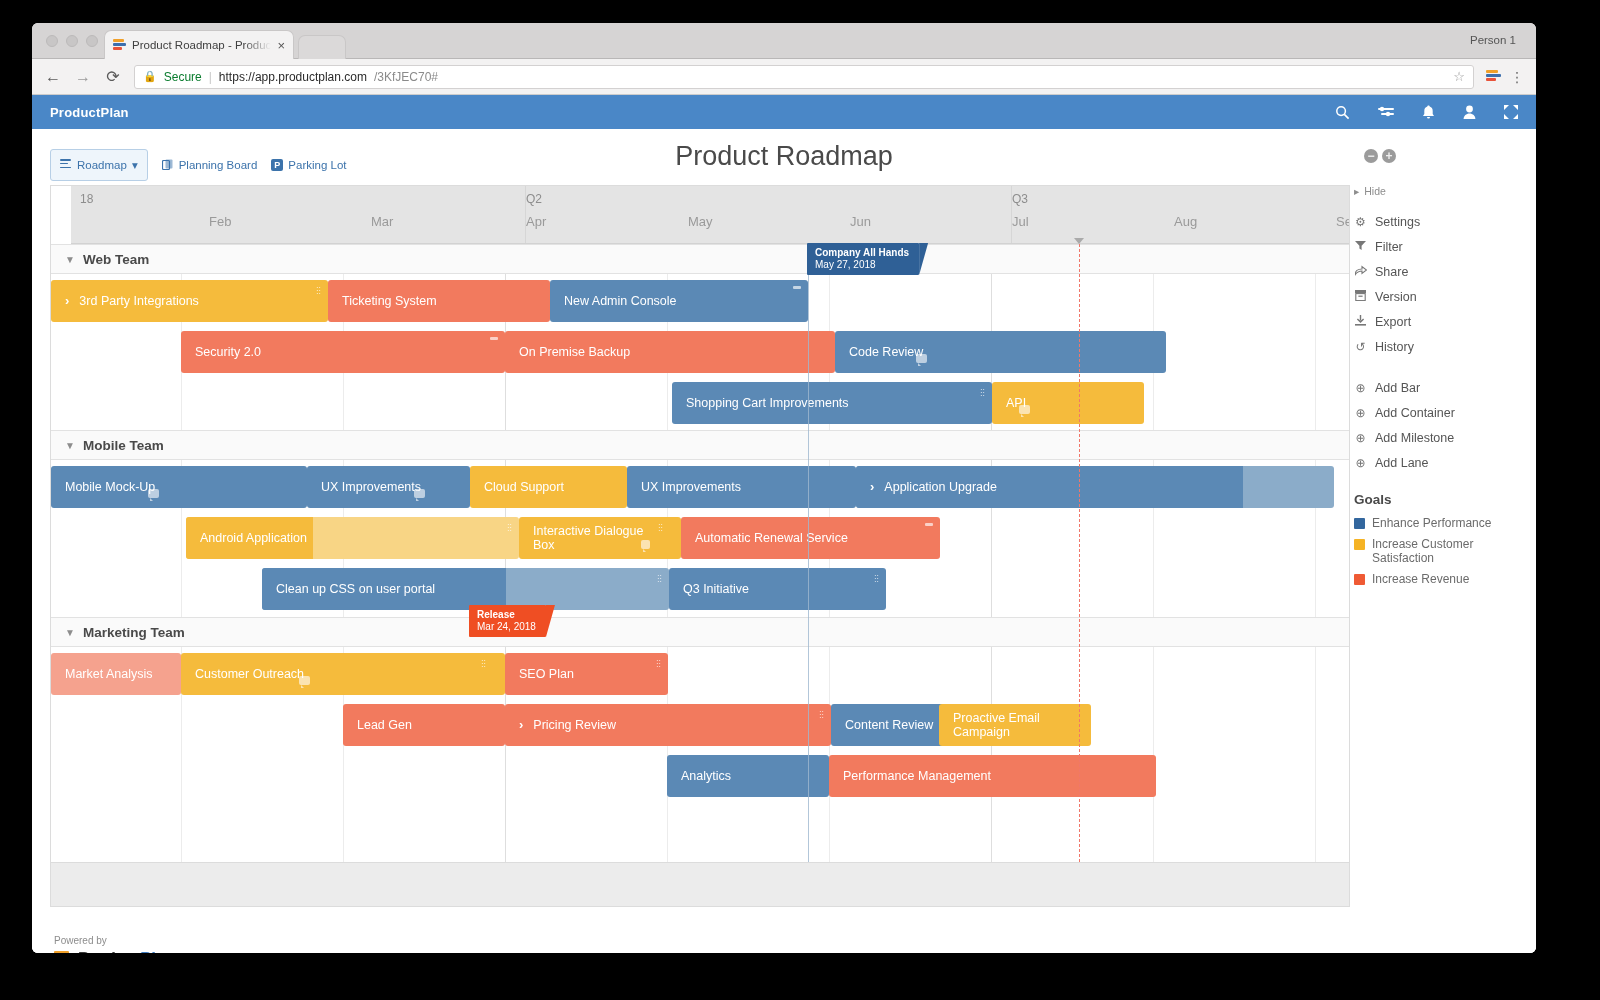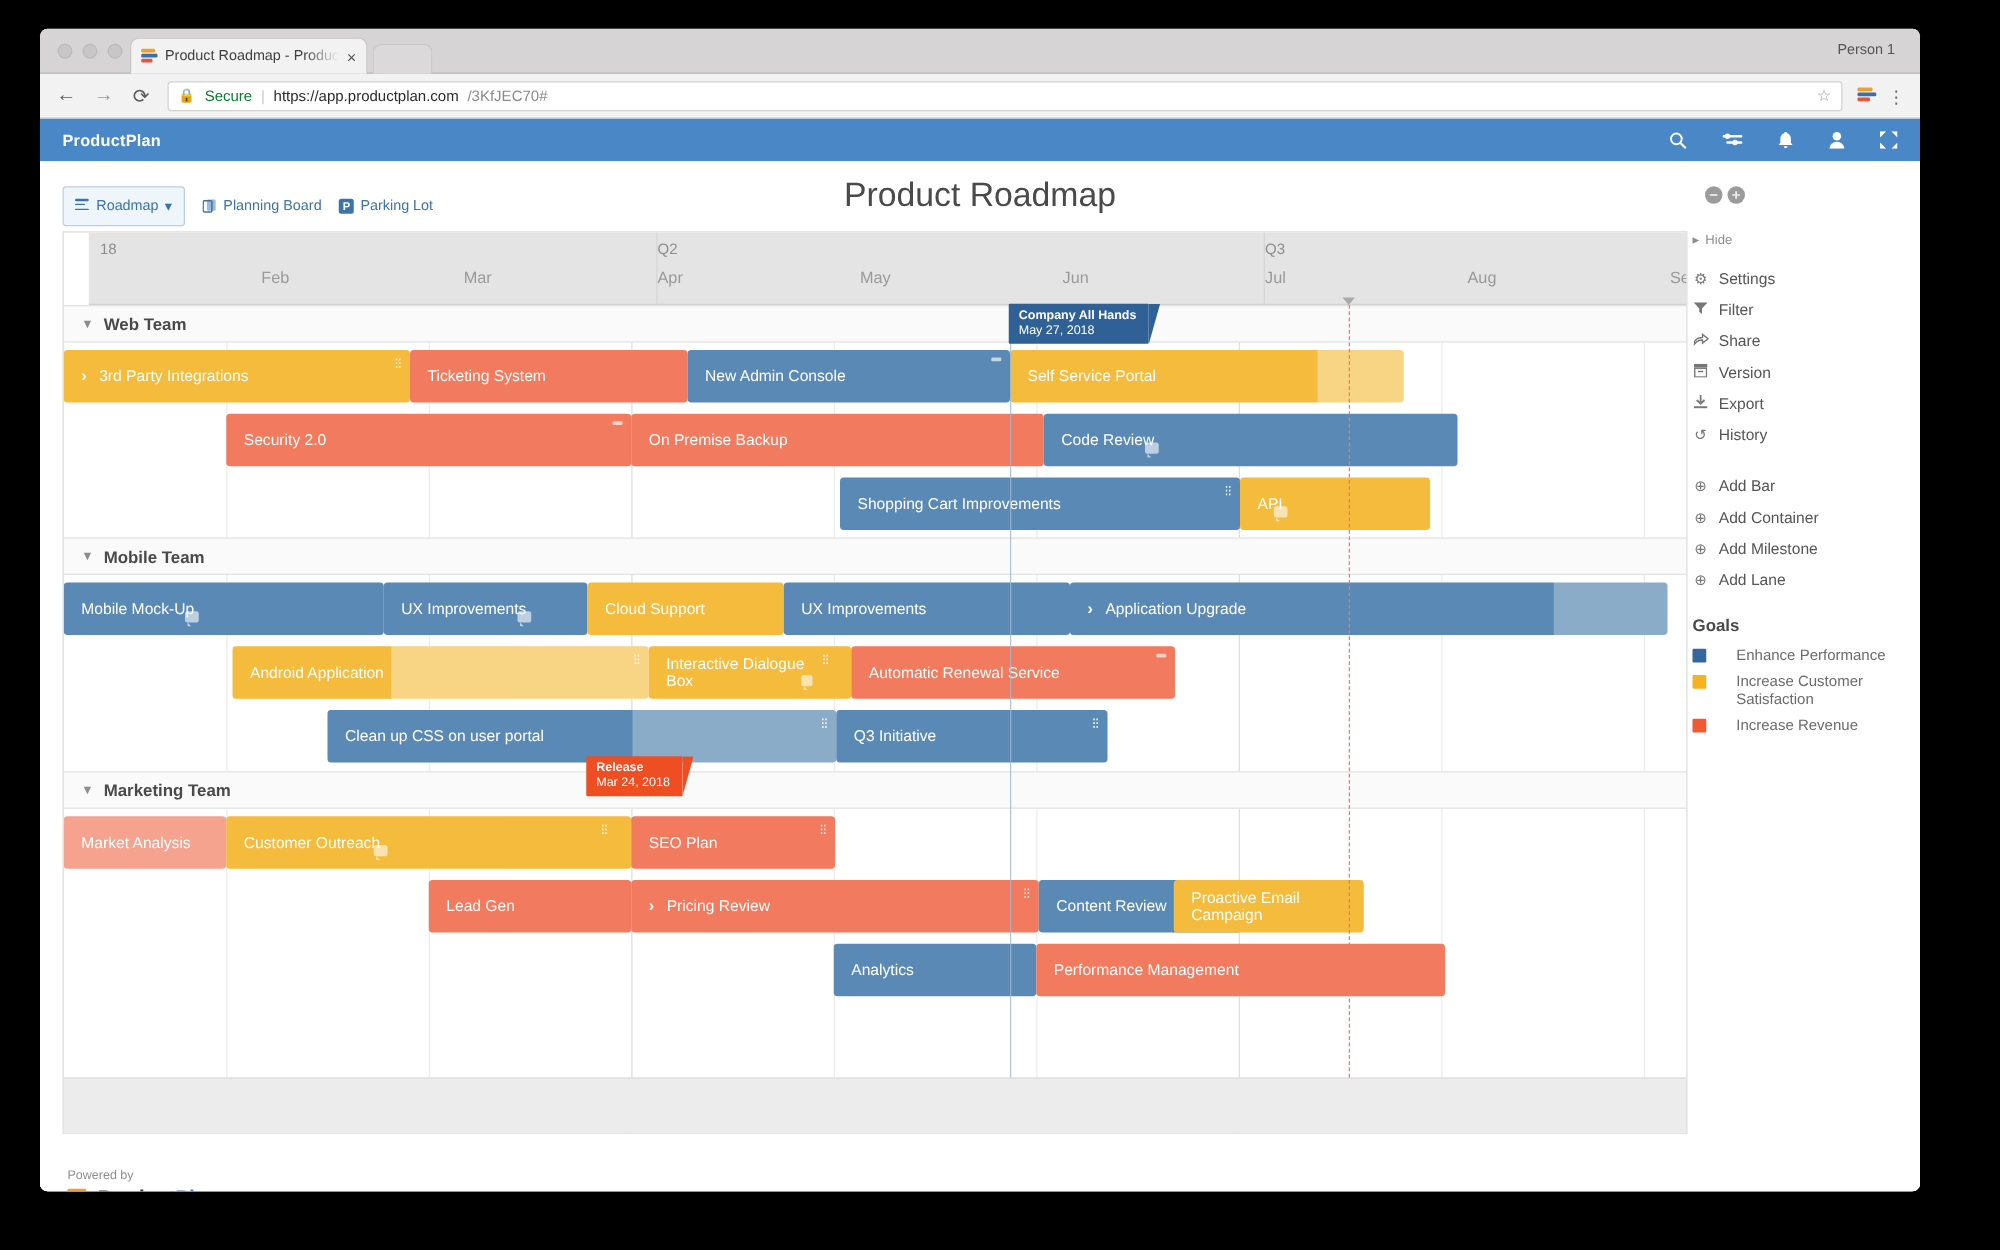--- a/index.html
+++ b/index.html
@@ -167,21 +167,21 @@
 
   .canvas-foot { position:absolute; left:0; right:0; bottom:0; height:44px; background:#ececec; border-top:1px solid #dcdcdc; }
 
   
   .side { position:absolute; right:12px; top:56px; width:170px; font-size:12.5px; color:#555; }
   .side-hide { color:#8d8d8d; font-size:10.5px; display:flex; align-items:center; gap:5px; margin-bottom:18px; }
   .side-item { display:flex; align-items:center; gap:8px; margin-bottom:11px; color:#555; }
   .side-item .si { width:13px; text-align:center; color:#777; font-size:12px; display:inline-block;}
   .side-gap { height:16px; }
   .goals-title { font-size:13.5px; font-weight:bold; color:#4a4a4a; margin:22px 0 9px; }
-  .goal { display:flex; gap:24px; margin-bottom:7px; align-items:flex-start; }
+  .goal { display:flex; gap:7px; margin-bottom:7px; align-items:flex-start; }
   .swatch { width:11px; height:11px; flex:0 0 auto; margin-top:2px; border-radius:1px; }
   .goal-lbl { color:#6b6b6b; font-size:12px; line-height:14px; }
 
   
   .footer { position:absolute; left:0; right:0; bottom:0; height:62px; background:#fff; }
   .powered { position:absolute; left:22px; top:8px; font-size:10px; color:#8d8d8d; }
   .pp-logo { position:absolute; left:22px; top:22px; display:flex; align-items:center; gap:5px; }
   .pp-mark { width:19px; height:17px; position:relative; }
   .pp-mark i { position:absolute; left:0; height:4px; border-radius:1px; }
   .pp-mark i:nth-child(1){ top:0; width:15px; background:#f0a02a; }
@@ -360,24 +360,20 @@
           <span class="lbl">3rd Party Integrations</span>
           <span class="handle hdots"></span>
         </div>
         <div class="bar salmon" style="left:277px; width:222px; top:6px">
           <span class="lbl">Ticketing System</span>
         </div>
         <div class="bar blue" style="left:499px; width:258px; top:6px">
           <span class="lbl">New Admin Console</span>
           <span class="handle hdash"></span>
         </div>
-        <div class="bar yellow-l" style="left:757px; width:315px; top:6px">
-          <span class="prog yellow" style="width:78%; background:#f5bb3c"></span>
-          <span class="lbl">Self Service Portal</span>
-        </div>
 
         <div class="bar salmon" style="left:130px; width:324px; top:57px">
           <span class="lbl">Security 2.0</span>
           <span class="handle hdash"></span>
         </div>
         <div class="bar salmon" style="left:454px; width:330px; top:57px">
           <span class="lbl">On Premise Backup</span>
         </div>
         <div class="bar blue" style="left:784px; width:331px; top:57px">
           <span class="lbl">Code Review</span>

